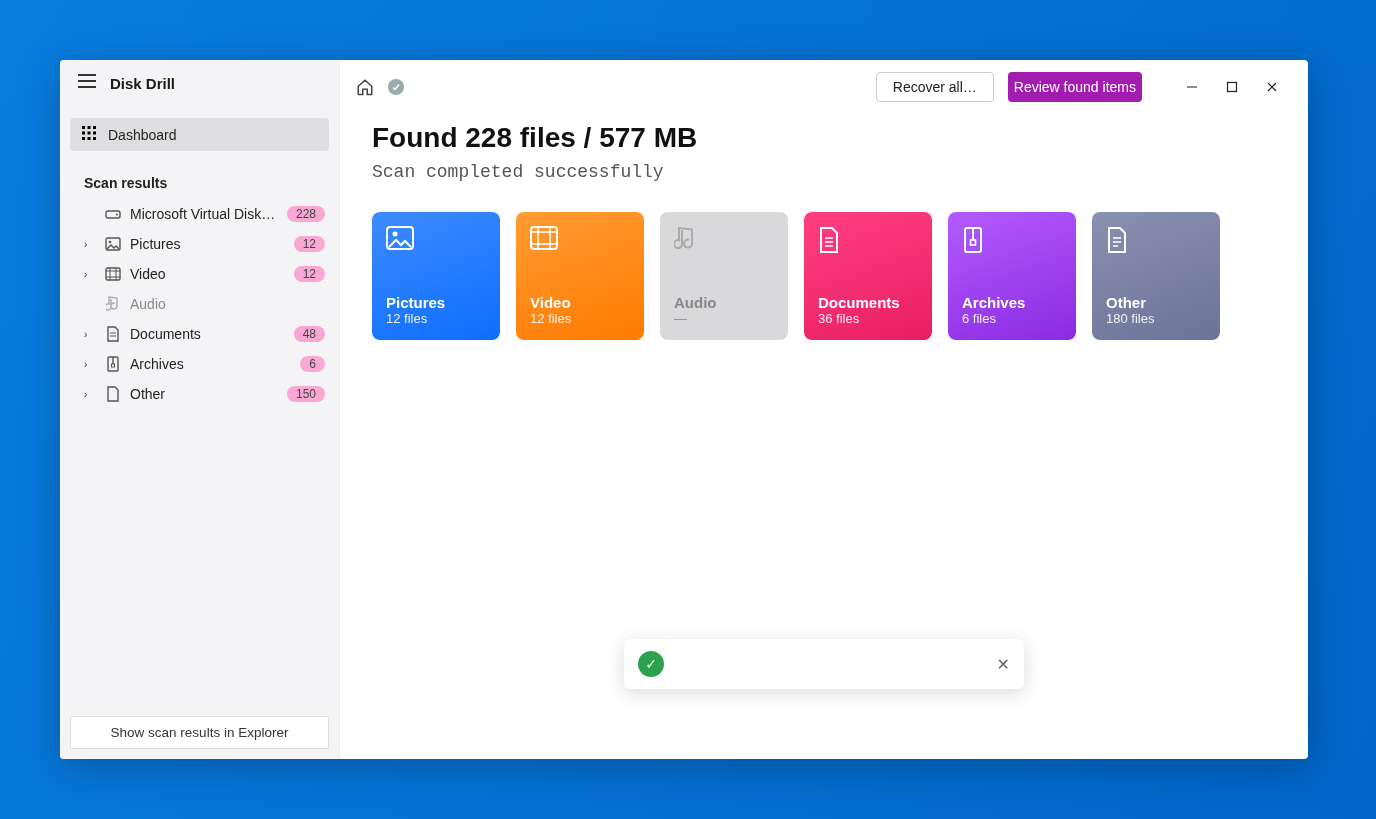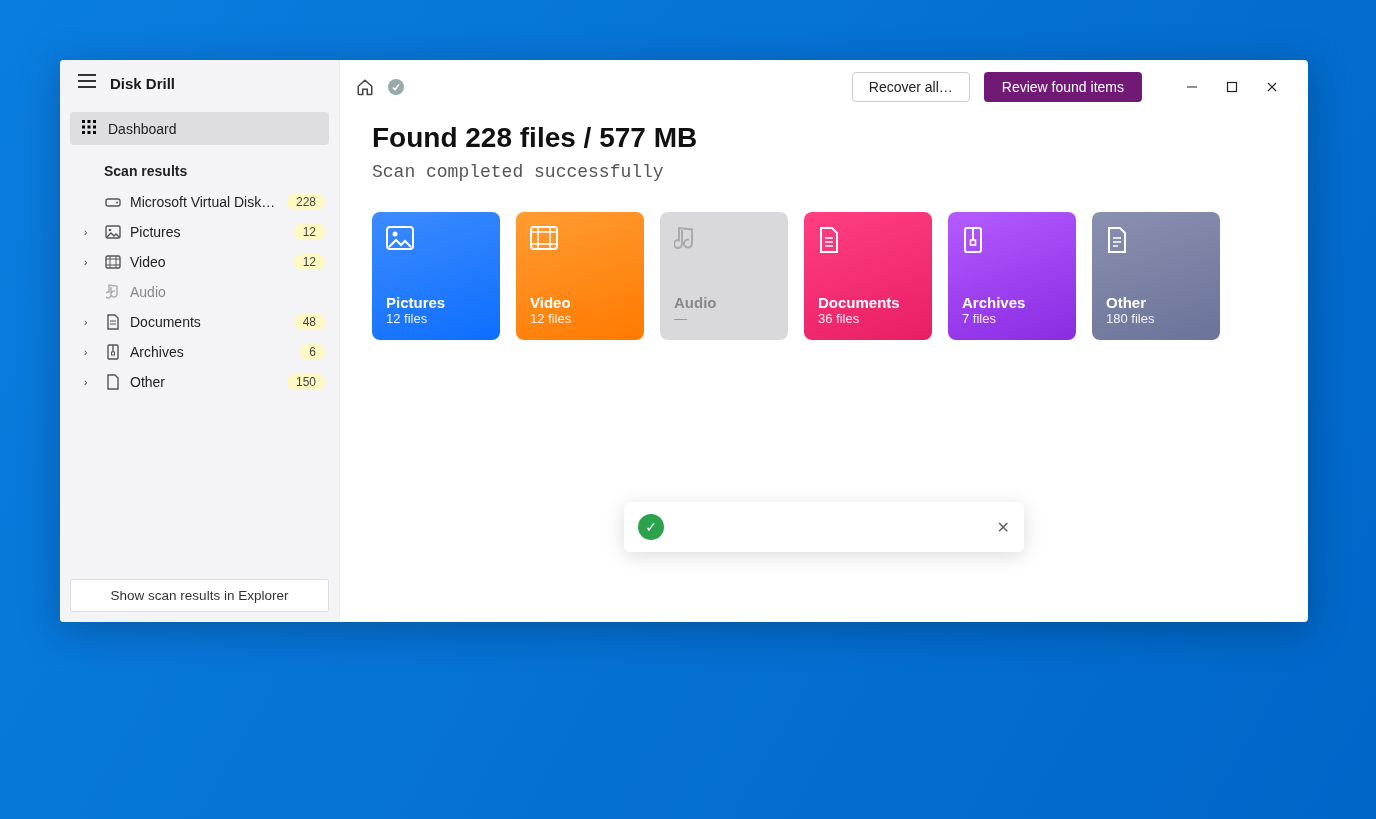--- a/index.html
+++ b/index.html
@@ -7,21 +7,21 @@
     font-family: "Segoe UI", -apple-system, sans-serif;
     background: linear-gradient(120deg, #0a7de0 0%, #0066c8 100%);
     width: 1376px;
     height: 819px;
     overflow: hidden;
     position: relative;
   }
   .window {
     position: absolute;
     left: 60px; top: 60px;
-    width: 1248px; height: 562px;
+    width: 1248px; height: 699px;
     background: #fff;
     border-radius: 4px;
     box-shadow: 0 8px 40px rgba(0,0,0,.25);
     display: flex;
     overflow: hidden;
   }
   
   .sidebar {
     width: 280px;
     background: #f4f4f6;
@@ -42,44 +42,43 @@
     align-items: center;
     padding: 8px 18px;
     gap: 12px;
     font-size: 14px;
     color: #222;
     cursor: pointer;
   }
   .nav-item.active {
     background: #dedee1;
     border-radius: 4px;
-    margin: 6px 10px;
+    margin: 12px 10px;
     padding: 8px 12px;
   }
   .section-label {
     font-size: 14px;
     font-weight: 600;
     color: #222;
     padding: 12px 24px 8px;
-    margin-left: 20px;
   }
   .tree-item {
     display: flex;
     align-items: center;
     padding: 7px 14px 7px 24px;
     gap: 8px;
     font-size: 14px;
     color: #222;
     cursor: pointer;
   }
   .tree-item .chev { width: 12px; color:#333; font-size:10px; }
   .tree-item .icon { width: 18px; display:flex; justify-content:center; color:#555; }
   .tree-item .label { flex:1; white-space:nowrap; overflow:hidden; text-overflow:ellipsis; }
   .tree-item .badge {
-    background:#fef9c3; border-radius:10px; font-size:12px;
+    background:#f9a8d4; border-radius:10px; font-size:12px;
     padding:1px 9px; color:#444;
   }
   .tree-item.dim { color:#888; }
   .sidebar-footer {
     margin-top:auto; padding:10px;text-decoration:underline;
   }
   .explorer-btn {
     width:100%; background:#fff; border:1px solid #ddd;
     padding:8px; font-size:13.5px; color:#333; cursor:pointer;
     border-radius:2px;
@@ -90,22 +89,22 @@
     display:flex; align-items:center;
     padding:12px 16px; gap:14px;
   }
   .topbar .ico-btn { color:#555; cursor:pointer; display:flex; }
   .topbar-spacer { flex:1; }
   .btn-outline {
     background:#fff; border:1px solid #ccc; border-radius:4px;
     padding:6px 16px; font-size:14px; color:#222; cursor:pointer;
   }
   .btn-primary {
-    background:#701a75; color:#fff; border:none; border-radius:4px;
-    padding:7px 18px; font-size:14px; cursor:pointer;
+    background:#a21caf; color:#fff; border:none; border-radius:4px;
+    padding:7px 6px; font-size:14px; cursor:pointer;
   }
   .winctl { display:flex; gap:0; margin-left:16px; }
   .winctl div { width:40px; height:28px; display:flex; align-items:center; justify-content:center; cursor:pointer; color:#222; }
   .content { padding: 8px 32px 0; }
   .headline { font-size:28px; font-weight:700; color:#111; }
   .subline { font-size:18px; color:#555; margin-top:8px;font-family:Liberation Mono, monospace; }
   .cards { display:flex; gap:16px; margin-top:30px; }
   .card {
     width:128px; height:128px; border-radius:8px;
     padding:14px; color:#fff; display:flex; flex-direction:column;
@@ -324,21 +323,21 @@
             <div class="ct">Documents</div>
             <div class="cc">36 files</div>
           </div>
           <div class="card c-purple">
             <div class="ci"><svg width="22" height="28" viewBox="0 0 22 28">
                 <rect x="3" y="2" width="16" height="24" rx="2" fill="none" stroke="#fff" stroke-width="2"></rect>
                 <path d="M11 2v12" stroke="#fff" stroke-width="2"></path>
                 <rect x="8.5" y="14" width="5" height="5" fill="none" stroke="#fff" stroke-width="1.6"></rect>
               </svg></div>
             <div class="ct">Archives</div>
-            <div class="cc">7 files</div>
+            <div class="cc">6 files</div>
           </div>
           <div class="card c-slate">
             <div class="ci"><svg width="22" height="28" viewBox="0 0 22 28">
                 <path d="M3 2h11l5 5v19H3z" fill="none" stroke="#fff" stroke-width="2"></path>
                 <path d="M7 12h8M7 16h8M7 20h5" stroke="#fff" stroke-width="1.6"></path>
               </svg></div>
             <div class="ct">Other</div>
             <div class="cc">180 files</div>
           </div>
         </div>

